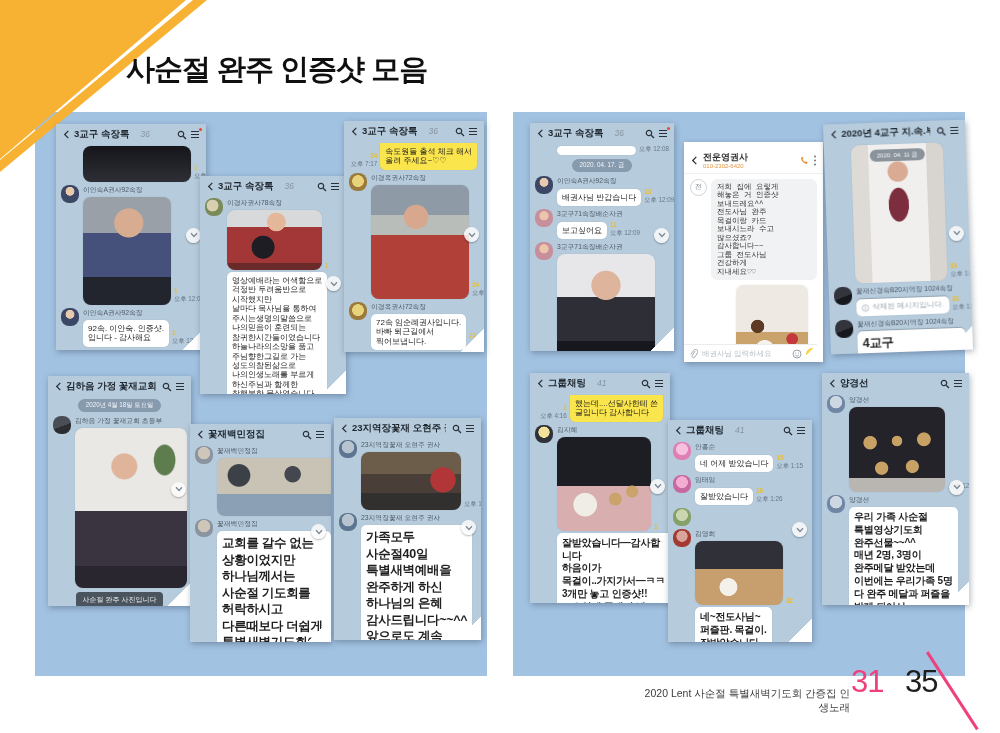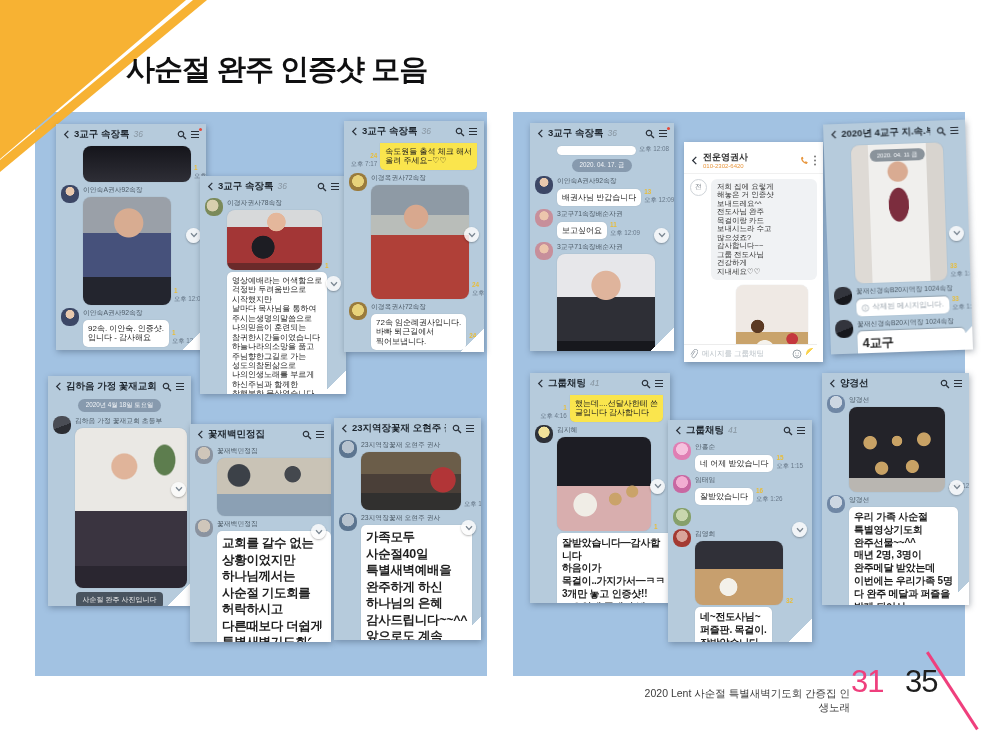--- a/index.html
+++ b/index.html
@@ -23,21 +23,21 @@
   .page-slash{position:absolute;left:926px;top:653px;width:2.5px;height:92px;
     background:#ef3f7d;transform:rotate(-33deg);transform-origin:top left;}
   
   .cardw{position:absolute;filter:drop-shadow(1px 2px 3px rgba(25,40,60,.35));}
   .card{position:absolute;inset:0;overflow:hidden;background:#b6cbdc;
     clip-path:polygon(0 0,100% 0,100% calc(100% - 23px),calc(100% - 23px) 100%,0 100%);}
   .fold{position:absolute;right:0;bottom:0;width:23px;height:23px;
     background:linear-gradient(to bottom right,rgba(255,255,255,0) 49%,#ffffff 50%);}
   .khead{display:flex;align-items:center;gap:3px;padding:4px 6px 3px;}
   .ktitle{font-weight:700;font-size:9.5px;color:#1c242c;white-space:nowrap;overflow:hidden;}
-  .kcount{font-weight:400;color:#8795a1;margin-left:4px;font-size:8.5px;}
+  .kcount{font-weight:400;color:#8795a1;margin-left:11px;font-size:8.5px;}
   .spacer{flex:1;}
   .icon{display:inline-flex;position:relative;}
   .icon svg{display:block;}
   .menudot::after{content:"";position:absolute;right:-2px;top:-2px;width:3px;height:3px;
     border-radius:50%;background:#e5493a;}
   .kbody{padding:2px 5px;display:flex;flex-direction:column;gap:3px;}
   .mrow{display:flex;gap:4px;}
   .mrow.sent{justify-content:flex-end;padding-right:2px;}
   .avatar{width:18px;height:18px;border-radius:45%;flex:none;}
   .avspace{width:18px;flex:none;}
@@ -70,21 +70,21 @@
     box-shadow:0 1px 2px rgba(0,0,0,.3);}
   
   .card.sms{background:#fff;}
   .shead{display:flex;align-items:center;gap:4px;padding:11px 6px 4px;border-bottom:1px solid #f0f0f0;}
   .snamebig{font-size:9px;font-weight:700;color:#333;line-height:1.1;}
   .sphone{font-size:6px;color:#e8973f;}
   .sbody{padding:5px 6px 0;display:flex;gap:4px;align-items:flex-start;}
   .savatar{width:15px;height:15px;border-radius:50%;border:1px solid #cfd4d9;color:#8a9097;
     font-size:7px;display:flex;align-items:center;justify-content:center;flex:none;}
   .sbubble{background:#f0f2f4;border-radius:6px;padding:4px 6px;font-size:7.5px;
-    line-height:1.13;color:#333;white-space:nowrap;}
+    line-height:1.13;color:#333;white-space:nowrap;font-family:Liberation Mono, monospace;}
   .sphotorow{display:flex;gap:3px;align-items:flex-end;padding:3px 0 0 25px;}
   .smeta{font-size:6px;color:#c18a3f;line-height:1.4;}
   .sinput{position:absolute;left:0;right:0;bottom:0;height:17px;border-top:1px solid #ececec;
     display:flex;align-items:center;gap:4px;padding:0 5px;background:#fff;}
   .splaceholder{flex:1;font-size:7.5px;color:#b9c0c6;white-space:nowrap;overflow:hidden;}
   .ssend{width:12px;height:12px;border-radius:50%;background:#fbd34d;flex:none;}
   
   .av-floral{background:radial-gradient(circle at 50% 35%,#e9c9ae 0 28%,#3c4766 32%);}
   .av-flower{background:radial-gradient(circle at 42% 42%,#d8cfae 0 38%,#7b8a5a 42%);}
   .av-gold{background:radial-gradient(circle at 50% 45%,#e8d27a 0 42%,#9a7b3c 46%);}
@@ -607,21 +607,21 @@
               <div class="smeta">MMS<br>오후 5:01</div>
             </div>
           </div>
         </div>
         <div class="sinput">
           <span class="icon">
             <svg width="9" height="10" viewBox="0 0 10 11">
               <path d="M6.8 2.2 3.6 7a1.7 1.7 0 0 0 2.9 1.9l3-4.6A2.6 2.6 0 0 0 5.1 1.5L2.2 6" fill="none" stroke="#9aa2a9" stroke-width="1"></path>
             </svg>
           </span>
-          <span class="splaceholder">메시지를 그룹채팅</span>
+          <span class="splaceholder">배권사님 입력하세요</span>
           <span class="icon">
             <svg width="10" height="10" viewBox="0 0 10 10">
               <circle cx="5" cy="5" r="4" fill="none" stroke="#9aa2a9" stroke-width="1"></circle>
               <circle cx="3.6" cy="4" r=".6" fill="#9aa2a9"></circle>
               <circle cx="6.4" cy="4" r=".6" fill="#9aa2a9"></circle>
               <path d="M3.3 6.2a2.2 2.2 0 0 0 3.4 0" fill="none" stroke="#9aa2a9" stroke-width=".9"></path>
             </svg>
           </span>
           <div class="ssend"></div>
         </div>

